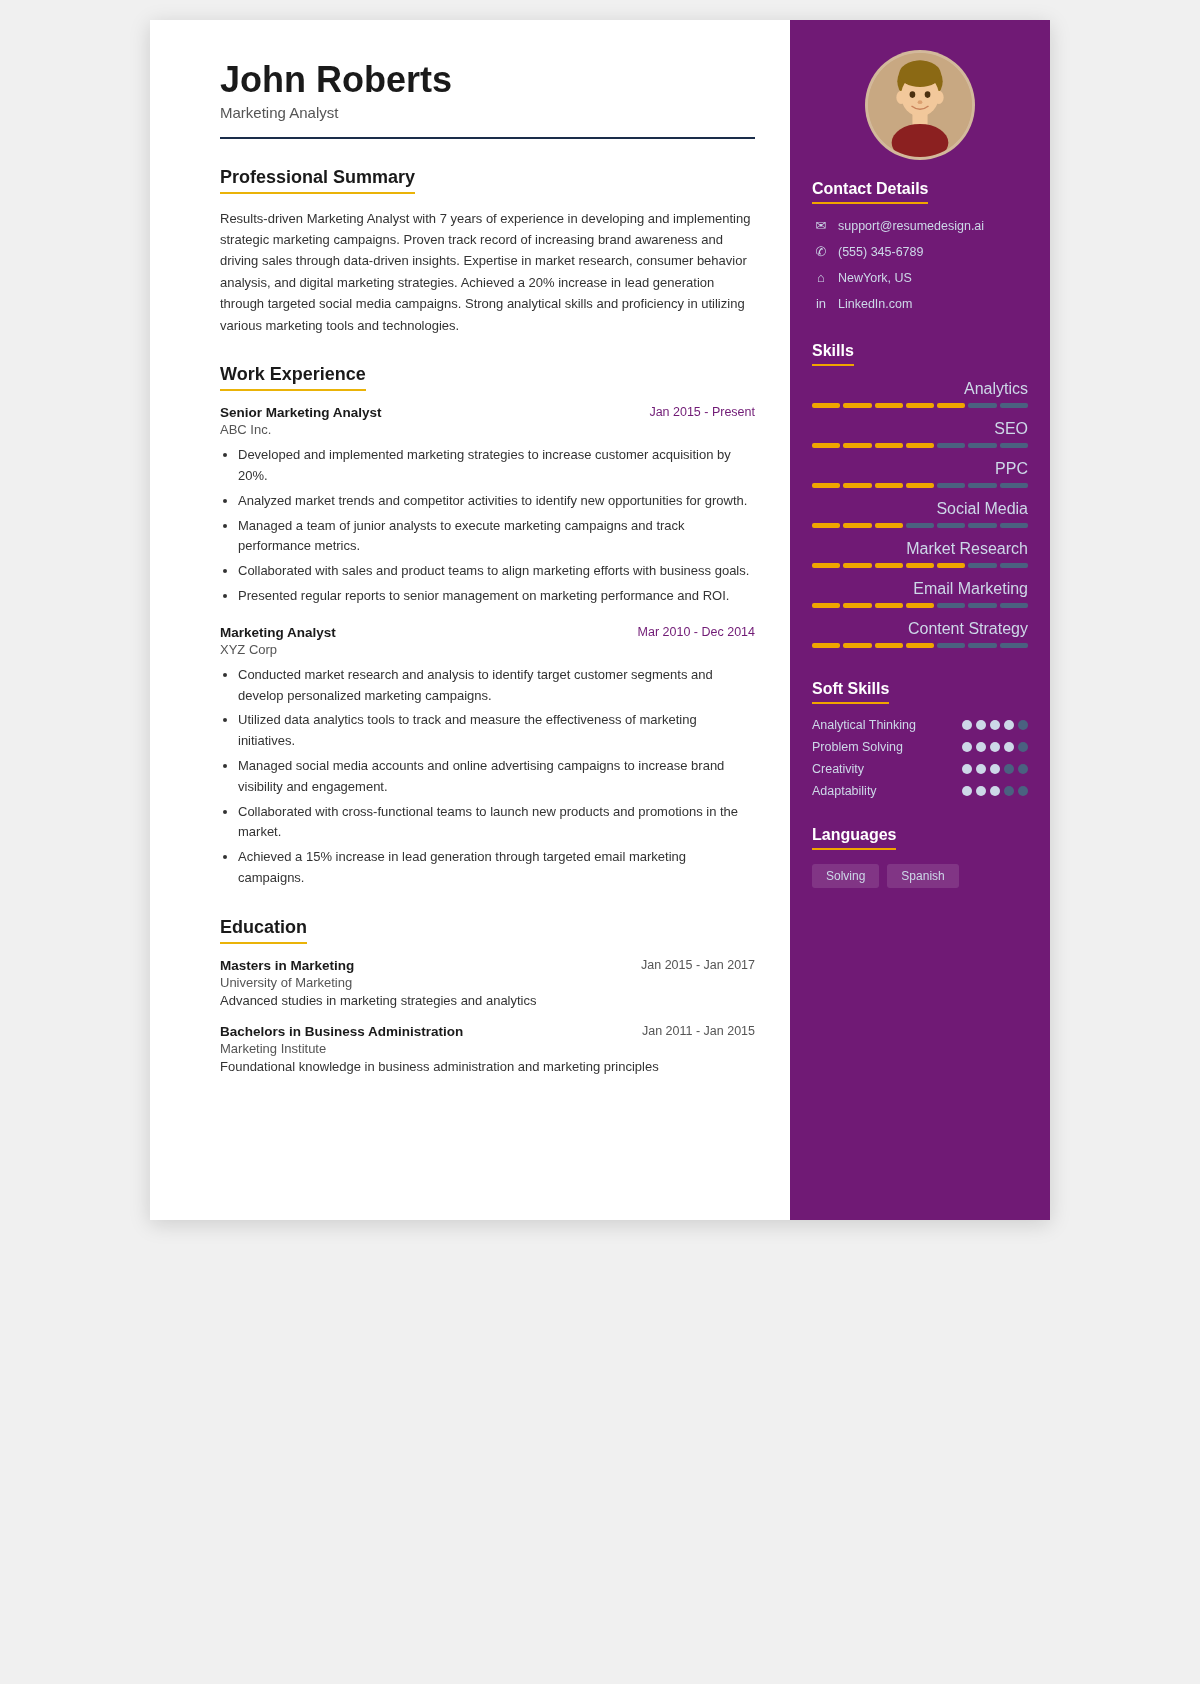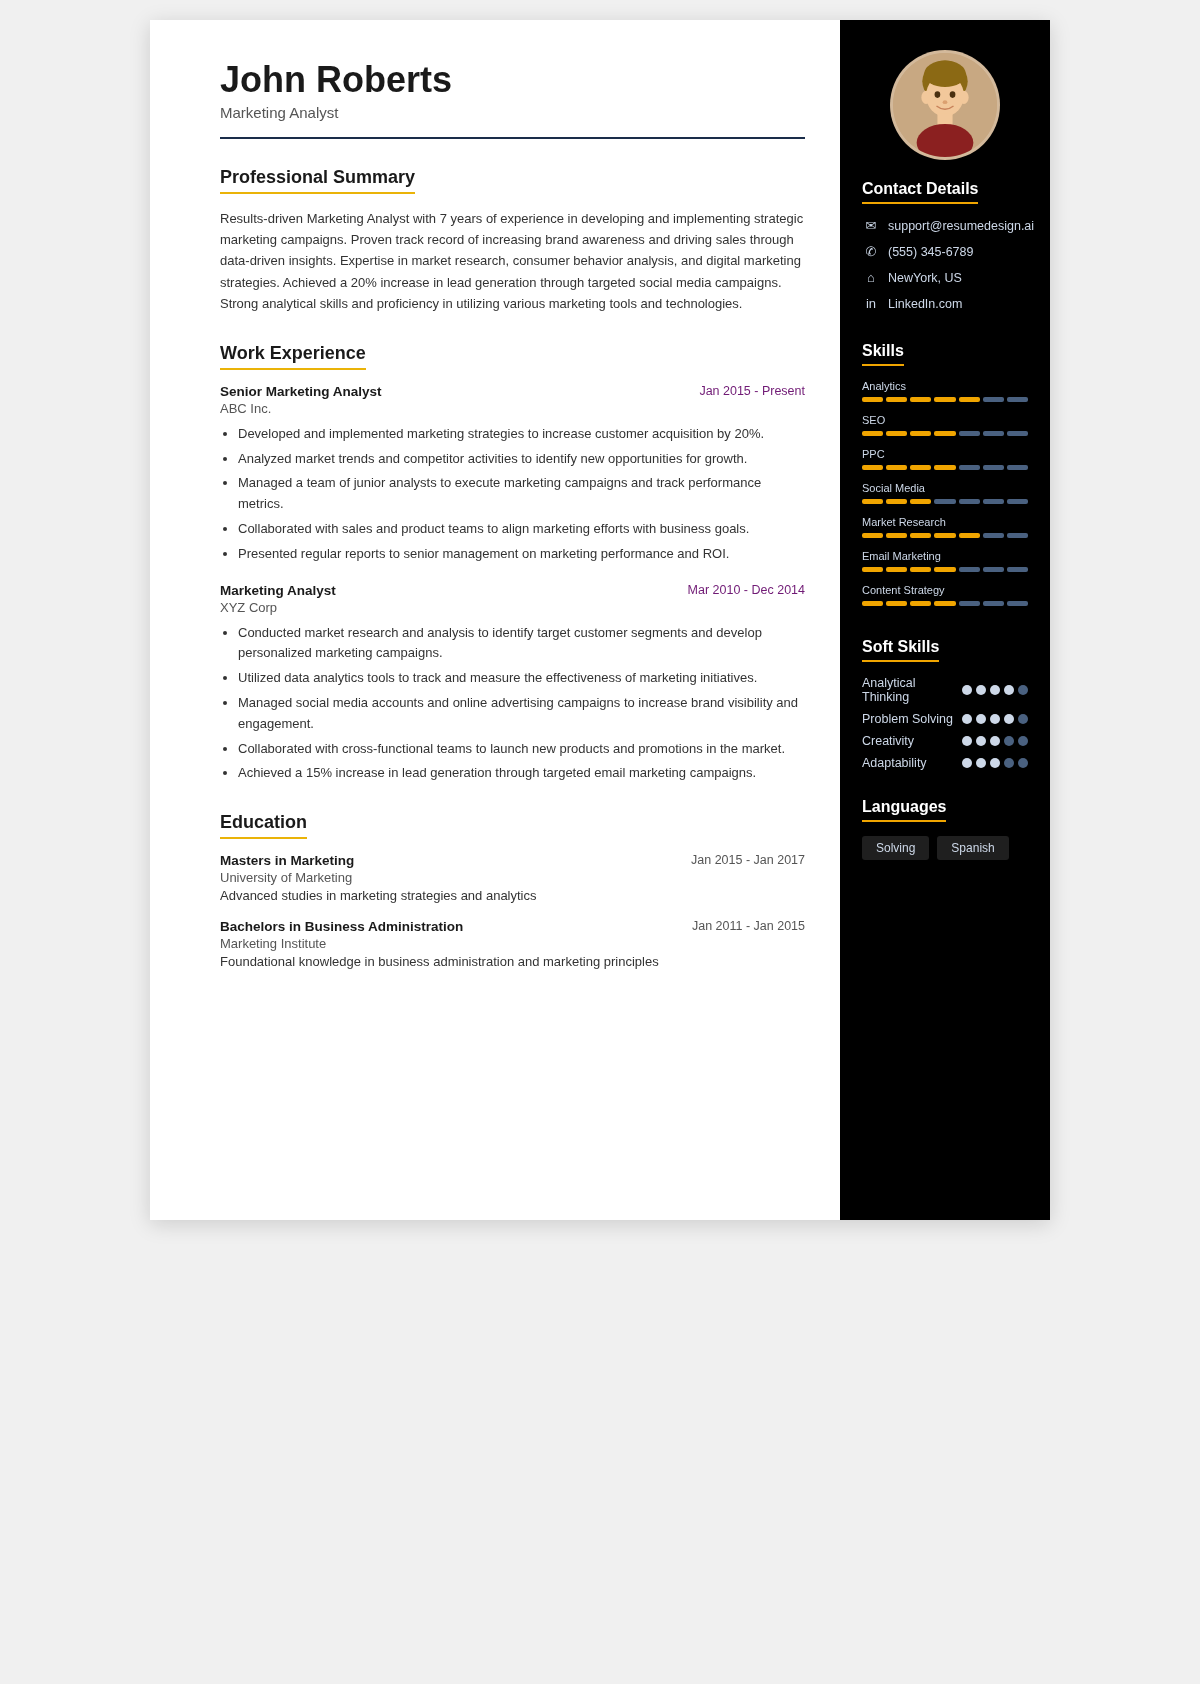--- a/index.html
+++ b/index.html
@@ -114,22 +114,22 @@
       margin-bottom: 3px;
     }
     .edu-desc {
       font-size: 13px;
       color: #333;
       margin-bottom: 16px;
     }
 
     
     .right-col {
-      width: 210px;
-      background: #000000;
+      width: 260px;
+      background: #701a75;
       padding: 0;
       color: #fff;
     }
     .photo-area {
       display: flex;
       justify-content: center;
       padding: 30px 0 20px;
     }
     .avatar {
       width: 110px;
@@ -172,23 +172,24 @@
       margin-right: 8px;
       flex-shrink: 0;
       font-size: 13px;
       text-align: center;
     }
     
     .skill-item {
       margin-bottom: 12px;
     }
     .skill-name {
-      font-size: 11px;
+      font-size: 16px;
       color: #cdd8e8;
       margin-bottom: 5px;
+      text-align: right;
     }
     .skill-bar-bg {
       display: flex;
       gap: 3px;
     }
     .skill-seg {
       height: 5px;
       flex: 1;
       border-radius: 2px;
     }

